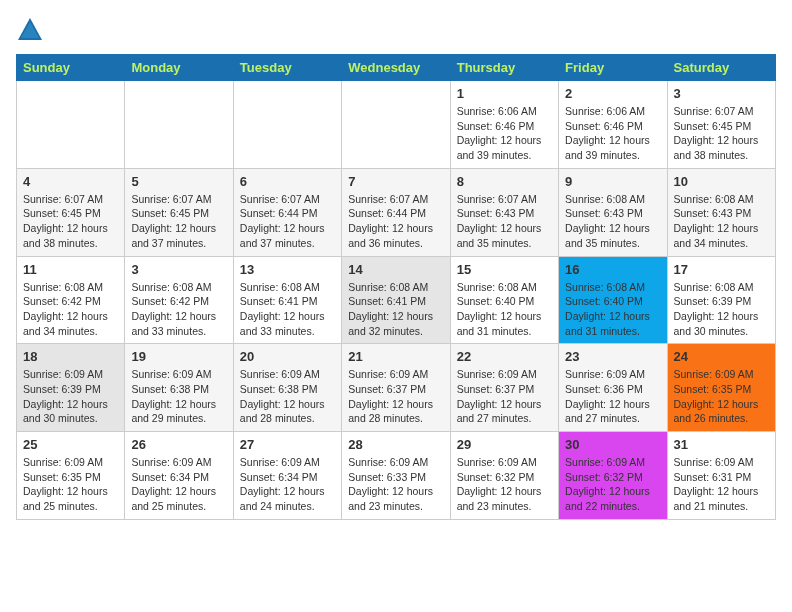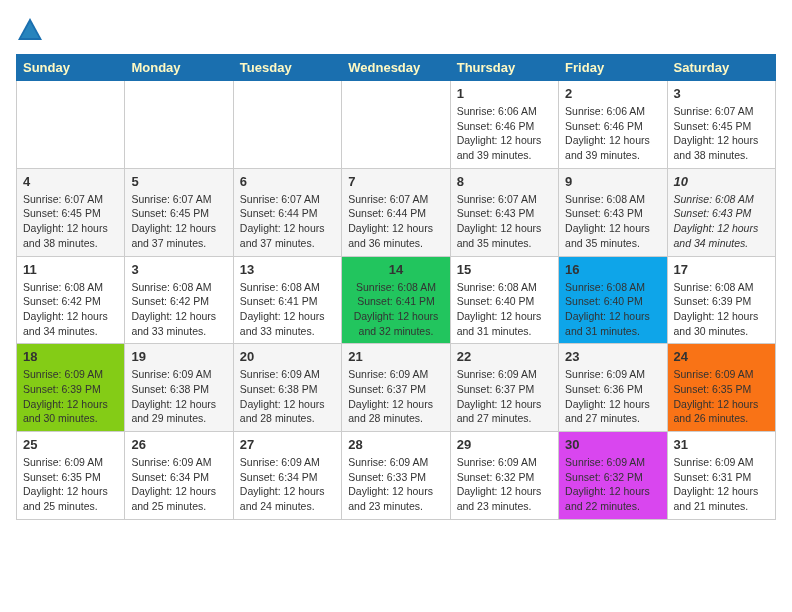--- a/index.html
+++ b/index.html
@@ -52,21 +52,21 @@
       font-size: 14px;
       color: #555;
     }
     .calendar {
       width: 100%;
       border-collapse: collapse;
       border: 1px solid #ccc;
     }
     .calendar th {
       background: #1a6faf;
-      color: #fef9c3;
+      color: #bef264;
       text-align: left;
       padding: 5px 6px;
       font-size: 13px;
       font-weight: bold;
       border: 1px solid #1a6faf;
     }
     .calendar td {
       vertical-align: top;
       padding: 5px 6px;
       border: 1px solid #ccc;
@@ -193,21 +193,21 @@
 Daylight: 12 hours
 and 35 minutes.</div>
         </td>
         <td style="background: rgb(245, 245, 245);">
           <span class="day-num">9</span>
           <div class="day-info" style="white-space: pre-line;">Sunrise: 6:08 AM
 Sunset: 6:43 PM
 Daylight: 12 hours
 and 35 minutes.</div>
         </td>
-        <td style="background: rgb(245, 245, 245); font-style: italic;">
+        <td style="background: rgb(245, 245, 245);">
           <span class="day-num">10</span>
           <div class="day-info" style="white-space: pre-line;">Sunrise: 6:08 AM
 Sunset: 6:43 PM
 Daylight: 12 hours
 and 34 minutes.</div>
         </td>
       </tr>
       <tr>
         <td style="background: rgb(255, 255, 255);">
           <span class="day-num">11</span>
@@ -223,21 +223,21 @@
 Daylight: 12 hours
 and 33 minutes.</div>
         </td>
         <td style="background: rgb(255, 255, 255);">
           <span class="day-num">13</span>
           <div class="day-info" style="white-space: pre-line;">Sunrise: 6:08 AM
 Sunset: 6:41 PM
 Daylight: 12 hours
 and 33 minutes.</div>
         </td>
-        <td style="background: #22c55e; text-align: center;">
+        <td style="background: #e5e5e5;">
           <span class="day-num">14</span>
           <div class="day-info" style="white-space: pre-line;">Sunrise: 6:08 AM
 Sunset: 6:41 PM
 Daylight: 12 hours
 and 32 minutes.</div>
         </td>
         <td style="background: rgb(255, 255, 255);">
           <span class="day-num">15</span>
           <div class="day-info" style="white-space: pre-line;">Sunrise: 6:08 AM
 Sunset: 6:40 PM
@@ -253,21 +253,21 @@
         </td>
         <td style="background: rgb(255, 255, 255);">
           <span class="day-num">17</span>
           <div class="day-info" style="white-space: pre-line;">Sunrise: 6:08 AM
 Sunset: 6:39 PM
 Daylight: 12 hours
 and 30 minutes.</div>
         </td>
       </tr>
       <tr>
-        <td style="background: #84cc16;">
+        <td style="background: #e5e5e5;">
           <span class="day-num">18</span>
           <div class="day-info" style="white-space: pre-line;">Sunrise: 6:09 AM
 Sunset: 6:39 PM
 Daylight: 12 hours
 and 30 minutes.</div>
         </td>
         <td style="background: rgb(245, 245, 245);">
           <span class="day-num">19</span>
           <div class="day-info" style="white-space: pre-line;">Sunrise: 6:09 AM
 Sunset: 6:38 PM

